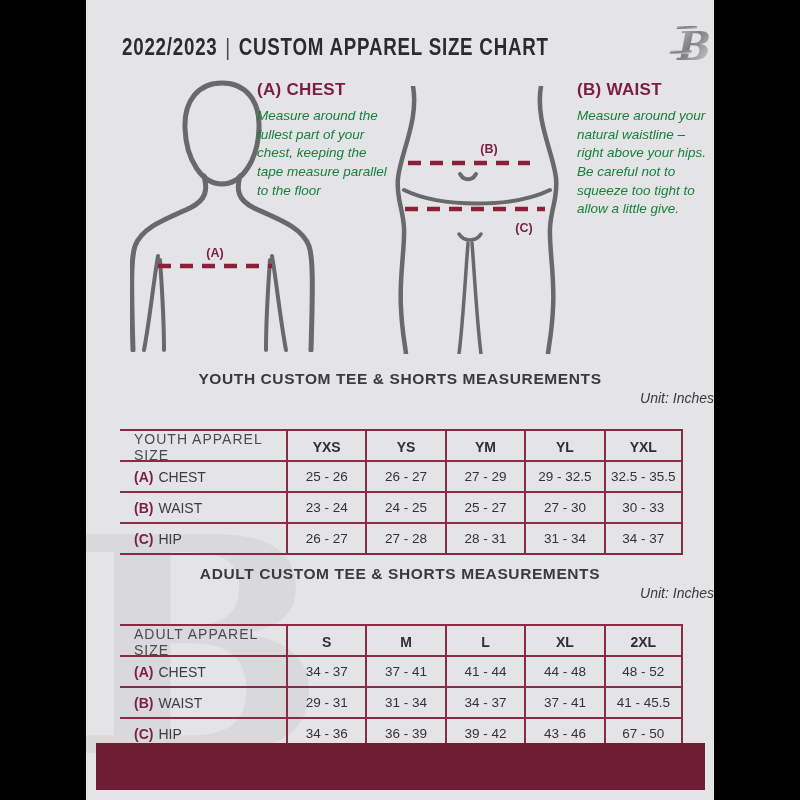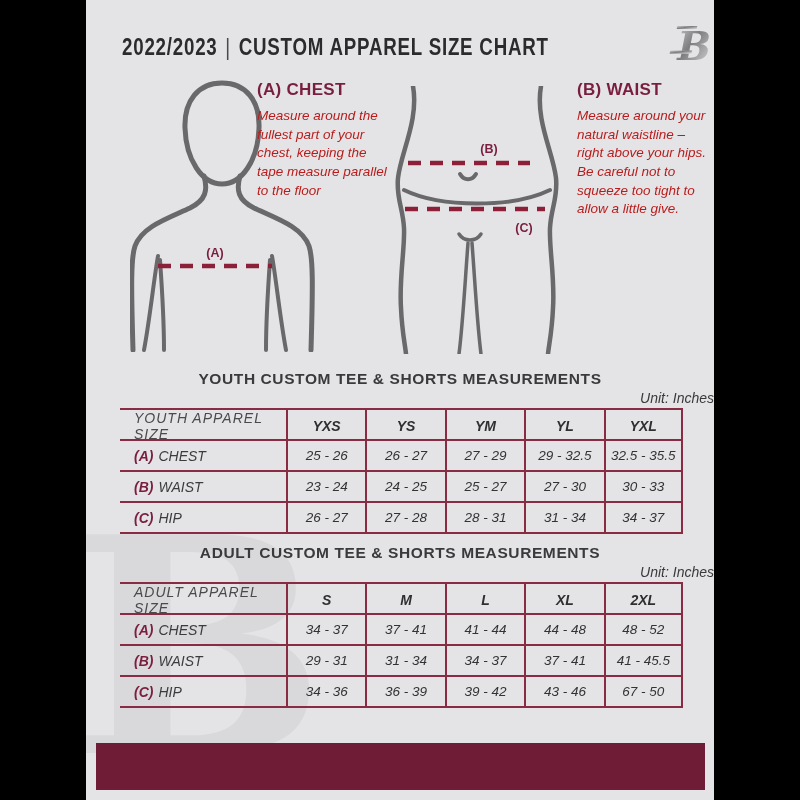--- a/index.html
+++ b/index.html
@@ -30,28 +30,28 @@
   .hdr-title .bar{font-weight:400;color:#4a4a4c;padding:0 10px;}
   .brand{display:flex;align-items:center;gap:10px;}
   .brand-name{font-weight:700;font-size:14px;letter-spacing:7px;color:#28282a;white-space:nowrap;}
 
   
   .guide{position:relative;height:282px;margin-top:8px;}
   .fig{position:absolute;}
   .fig svg{display:block;}
   .g-text{position:absolute;}
   .g-head{font-weight:700;font-size:17px;color:var(--maroon);letter-spacing:.3px;margin-bottom:7px;}
-  .g-body{font-style:italic;font-weight:500;font-size:13.5px;line-height:1.38;color:#b91c1c;white-space:pre-line;}
+  .g-body{font-style:italic;font-weight:500;font-size:13.5px;line-height:1.38;color:#15803d;white-space:pre-line;}
 
   
   .sec-title{text-align:center;font-weight:700;font-size:15.5px;letter-spacing:.6px;color:#3a3a3c;}
   .sec-unit{text-align:right;font-style:italic;font-weight:500;font-size:14px;color:#3a3a3c;margin-top:2px;}
 
   
-  .size-table{margin:2px 31px 0 34px;border-top:2px solid var(--line);font-style:italic;}
+  .size-table{margin:23px 31px 0 34px;border-top:2px solid var(--line);}
   .t-row{display:grid;grid-template-columns:166px repeat(5,1fr);border-bottom:2px solid var(--line);height:31px;}
   .t-label{display:flex;align-items:center;padding-left:14px;font-size:14px;color:var(--ink);gap:5px;}
   .t-label.headlbl{letter-spacing:1px;color:#4a4a4c;font-size:14px;}
   .pfx{font-weight:700;color:var(--maroon);}
   .t-cell{display:flex;align-items:center;justify-content:center;font-size:13.5px;color:#333335;
     border-left:2px solid var(--line);}
   .t-cell:last-child{border-right:2px solid var(--line);}
   .t-cell.szhead{font-weight:700;font-size:14px;color:#2f2f31;}
 
   .gap-sm{height:10px;}

